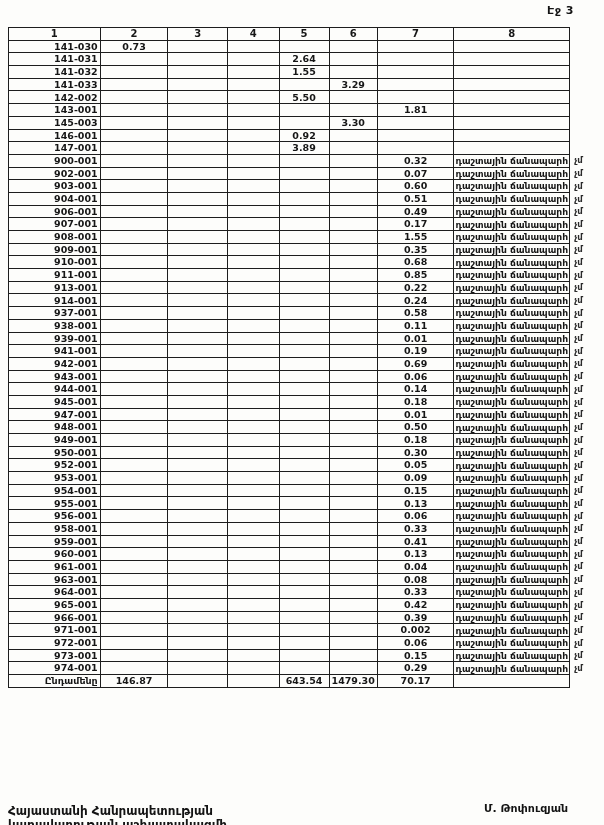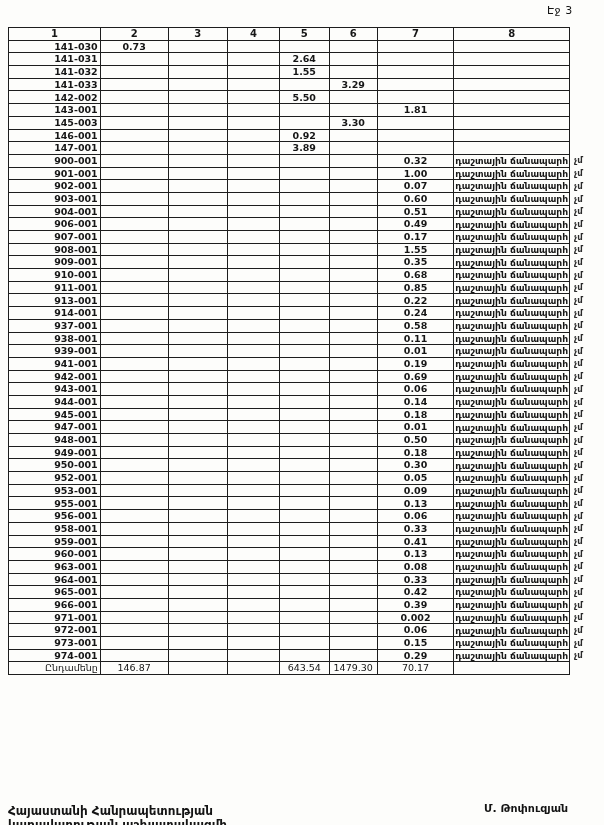--- a/index.html
+++ b/index.html
@@ -11,21 +11,21 @@
     overflow:hidden;
   }
   .page{
     position:relative;
     width:604px;height:825px;
     background:#fdfdfb;
   }
   .page-label{
     position:absolute;
     top:4px;left:547px;
-    font-size:11px;font-weight:400;
+    font-size:11px;font-weight:700;
     letter-spacing:0.5px;
   }
   table.doc-table{
     position:absolute;
     top:27px;left:8px;
     border-collapse:collapse;
     table-layout:fixed;
   }
   table.doc-table th,
   table.doc-table td{
@@ -54,21 +54,21 @@
   table.doc-table th.margin-cell,
   table.doc-table td.margin-cell{
     border:none;
     background:transparent;
     text-align:left;
     padding-left:4px;
     font-size:8.5px;
     color:#2a2a2a;
   }
   table.doc-table tr.total-row td{
-    font-weight:400;
+    font-weight:700;
   }
   .footer-left{
     position:absolute;
     left:8px;top:804px;
     font-size:12px;
     font-weight:700;
     line-height:1.18;
   }
   .signature{
     position:absolute;
@@ -215,31 +215,20 @@
           <td></td>
           <td></td>
           <td></td>
           <td></td>
           <td></td>
           <td>0.32</td>
           <td class="land">դաշտային ճանապարհ</td>
           <td class="margin-cell">չմ</td>
         </tr>
         <tr>
-          <td class="code">901-001</td>
-          <td></td>
-          <td></td>
-          <td></td>
-          <td></td>
-          <td></td>
-          <td>1.00</td>
-          <td class="land">դաշտային ճանապարհ</td>
-          <td class="margin-cell">չմ</td>
-        </tr>
-        <tr>
           <td class="code">902-001</td>
           <td></td>
           <td></td>
           <td></td>
           <td></td>
           <td></td>
           <td>0.07</td>
           <td class="land">դաշտային ճանապարհ</td>
           <td class="margin-cell">չմ</td>
         </tr>
@@ -501,20 +490,31 @@
           <td></td>
           <td></td>
           <td></td>
           <td></td>
           <td></td>
           <td>0.09</td>
           <td class="land">դաշտային ճանապարհ</td>
           <td class="margin-cell">չմ</td>
         </tr>
         <tr>
+          <td class="code">954-001</td>
+          <td></td>
+          <td></td>
+          <td></td>
+          <td></td>
+          <td></td>
+          <td>0.15</td>
+          <td class="land">դաշտային ճանապարհ</td>
+          <td class="margin-cell">չմ</td>
+        </tr>
+        <tr>
           <td class="code">955-001</td>
           <td></td>
           <td></td>
           <td></td>
           <td></td>
           <td></td>
           <td>0.13</td>
           <td class="land">դաշտային ճանապարհ</td>
           <td class="margin-cell">չմ</td>
         </tr>
@@ -552,20 +552,31 @@
           <td class="margin-cell">չմ</td>
         </tr>
         <tr>
           <td class="code">960-001</td>
           <td></td>
           <td></td>
           <td></td>
           <td></td>
           <td></td>
           <td>0.13</td>
+          <td class="land">դաշտային ճանապարհ</td>
+          <td class="margin-cell">չմ</td>
+        </tr>
+        <tr>
+          <td class="code">961-001</td>
+          <td></td>
+          <td></td>
+          <td></td>
+          <td></td>
+          <td></td>
+          <td>0.04</td>
           <td class="land">դաշտային ճանապարհ</td>
           <td class="margin-cell">չմ</td>
         </tr>
         <tr>
           <td class="code">963-001</td>
           <td></td>
           <td></td>
           <td></td>
           <td></td>
           <td></td>

